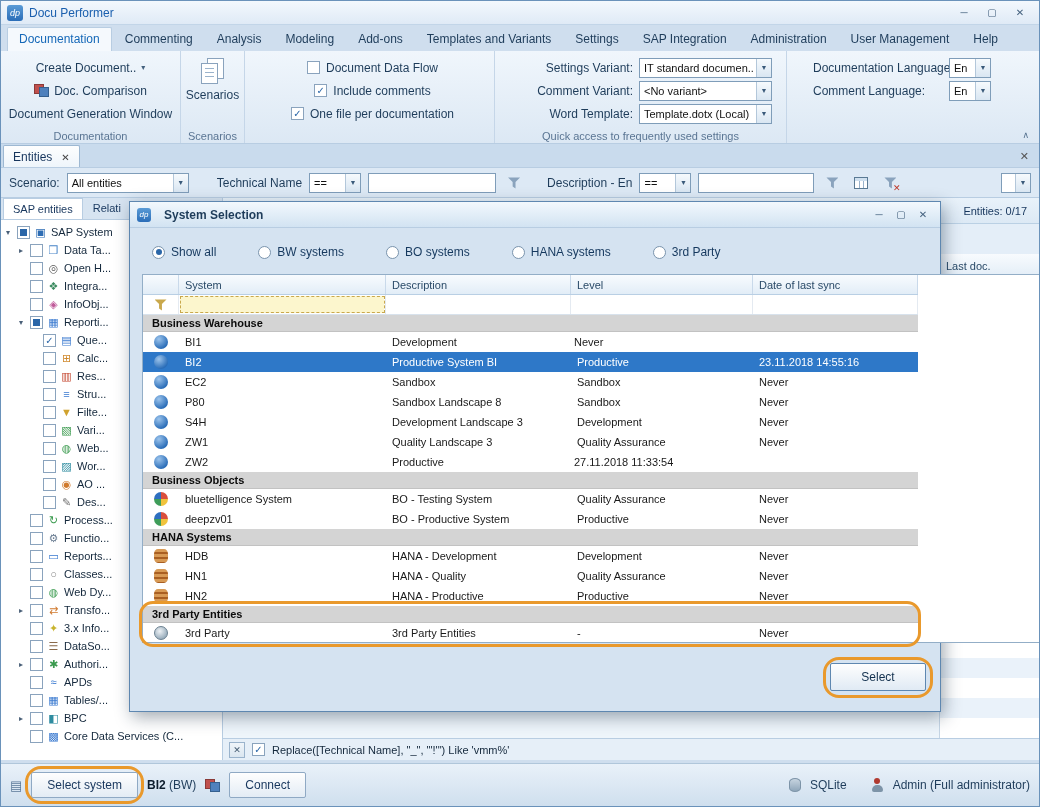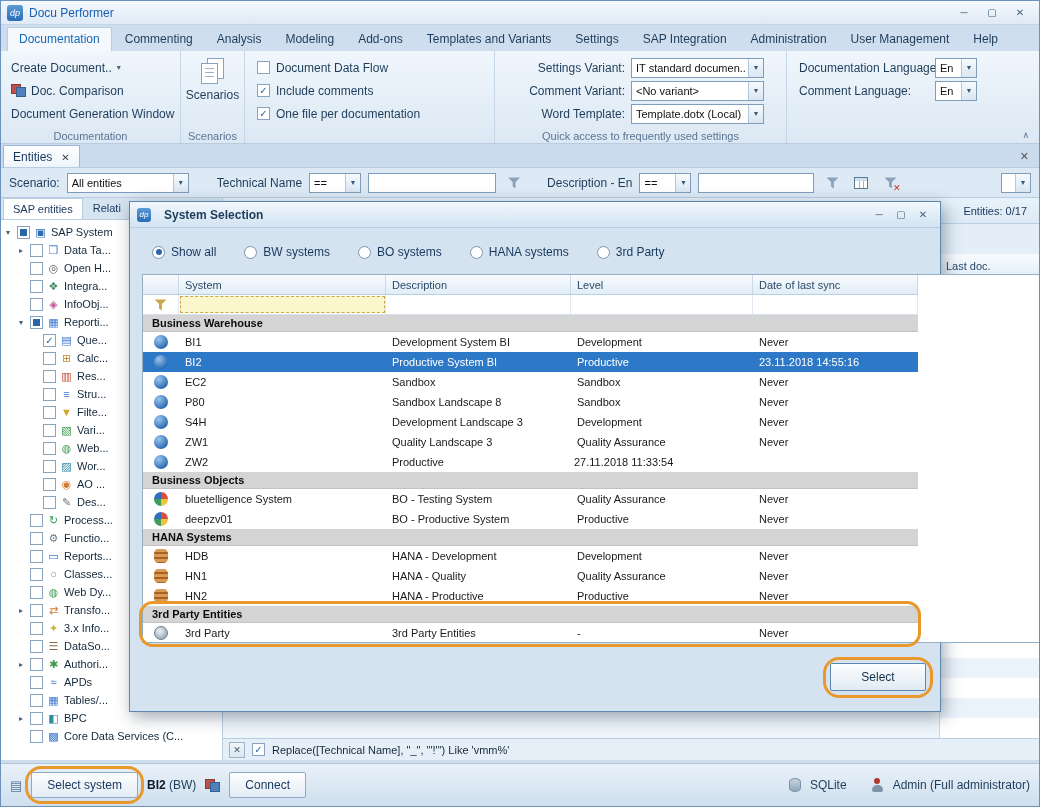--- a/index.html
+++ b/index.html
@@ -14,21 +14,21 @@
   .win-btns{margin-left:auto;display:flex;gap:2px;}
   .win-btn{width:26px;height:18px;display:flex;align-items:center;justify-content:center;font-size:10px;color:#44617e;}
 
   
   .ribbon-tabs{height:26px;display:flex;align-items:flex-end;background:#cfdeee;padding-left:6px;gap:2px;}
   .rtab{padding:4px 11px 5px;font-size:12px;color:#1e3c5a;white-space:nowrap;}
   .rtab.active{background:#f5f9fd;color:#1568b8;border:1px solid #b8cde2;border-bottom:none;border-radius:2px 2px 0 0;}
 
   
   .ribbon{height:93px;background:linear-gradient(#f0f6fc,#dce8f4);border-bottom:1px solid #b8cde2;display:flex;position:relative;}
-  .rgroup{position:relative;border-right:1px solid #c5d6e8;display:flex;flex-direction:column;padding:5px 6px 16px;}
+  .rgroup{position:relative;border-right:1px solid #c5d6e8;display:flex;flex-direction:column;padding:5px 6px 16px;align-items:center;}
   .rgroup-label{position:absolute;bottom:1px;left:0;right:0;text-align:center;font-size:11px;color:#5a7593;white-space:nowrap;}
   .rcmd{display:flex;align-items:center;gap:5px;height:23px;padding:0 4px;font-size:12px;color:#1e3c5a;white-space:nowrap;}
   .drop-arr{font-size:8px;color:#44617e;}
   .g-doc{width:180px;}
   .g-scn{width:64px;align-items:center;}
   .g-chk{width:250px;}
   .g-quick{width:292px;}
   .g-lang{width:224px;border-right:none;}
   .g-collapse{flex:1;border-right:none;}
   .scn-btn{display:flex;flex-direction:column;align-items:center;gap:3px;margin-top:2px;}
@@ -101,21 +101,21 @@
   .cmp-ico::after{content:"";position:absolute;right:0;bottom:0;width:8px;height:8px;background:#4f81bd;border:1px solid #35608f;}
   .cyl{width:12px;height:14px;background:linear-gradient(#c7d4e0,#8fa6ba);border:1px solid #7d94a8;border-radius:6px/4px;flex:none;}
   .person{width:13px;height:14px;position:relative;flex:none;}
   .person::before{content:"";position:absolute;left:3.5px;top:0;width:6px;height:6px;border-radius:50%;background:#b03a30;}
   .person::after{content:"";position:absolute;left:1px;bottom:0;width:11px;height:7px;border-radius:5px 5px 2px 2px;background:#7d94a8;}
 
   
   .dialog{position:absolute;left:128px;top:200px;width:812px;height:511px;background:#d5e3f1;border:1px solid #5e87b0;box-shadow:3px 5px 16px rgba(20,40,60,.4);z-index:10;}
   .dlg-title{height:26px;background:linear-gradient(#f2f8fd,#d2e3f2);border-bottom:1px solid #b8cde2;display:flex;align-items:center;padding:0 7px;gap:7px;}
   .dlg-title .t{font-weight:bold;color:#1e3c5a;font-size:12px;}
-  .radio-row{display:flex;align-items:center;gap:28px;padding:14px 0 0 22px;height:34px;}
+  .radio-row{display:flex;align-items:center;gap:42px;padding:14px 0 0 22px;height:34px;}
   .radio-item{display:flex;align-items:center;gap:6px;font-size:12px;color:#15385e;}
   .radio{width:13px;height:13px;border:1px solid #7a94ad;border-radius:50%;background:#fff;display:inline-flex;align-items:center;justify-content:center;flex:none;}
   .radio.sel::after{content:"";width:6px;height:6px;border-radius:50%;background:#2a66a8;}
   .grid{position:absolute;left:12px;top:72px;width:940px;height:369px;background:#fff;border:1px solid #93aec7;}
   .ghead,.gfilter,.grow{display:flex;width:775px;}
   .ghead{height:20px;background:linear-gradient(#f8fbfe,#e2edf7);border-bottom:1px solid #b9cfe4;color:#2a4a68;}
   .ghead .cell{border-right:1px solid #c9d9ea;}
   .gfilter{height:20px;border-bottom:1px solid #d8e2ec;background:#fff;}
   .gfilter .cell{border-right:1px solid #e4eaf1;}
   .cell{display:flex;align-items:center;padding:0 6px;height:100%;font-size:11px;overflow:hidden;white-space:nowrap;}
@@ -608,21 +608,20 @@
         <span class="cell c-level"></span>
         <span class="cell c-sync"></span>
       </div>
       <div>
           <div class="ggroup">Business Warehouse</div>
           <div class="grow">
             <span class="cell c-ico">
               <span class="si bw"></span>
             </span>
             <span class="cell c-sys">BI1</span>
-            <span class="cell c-desc">Development System BI</span>
             <span class="cell c-level">Development</span>
             <span class="cell c-sync">Never</span>
           </div>
           <div class="grow sel">
             <span class="cell c-ico">
               <span class="si bw"></span>
             </span>
             <span class="cell c-sys">BI2</span>
             <span class="cell c-desc">Productive System BI</span>
             <span class="cell c-level">Productive</span>

